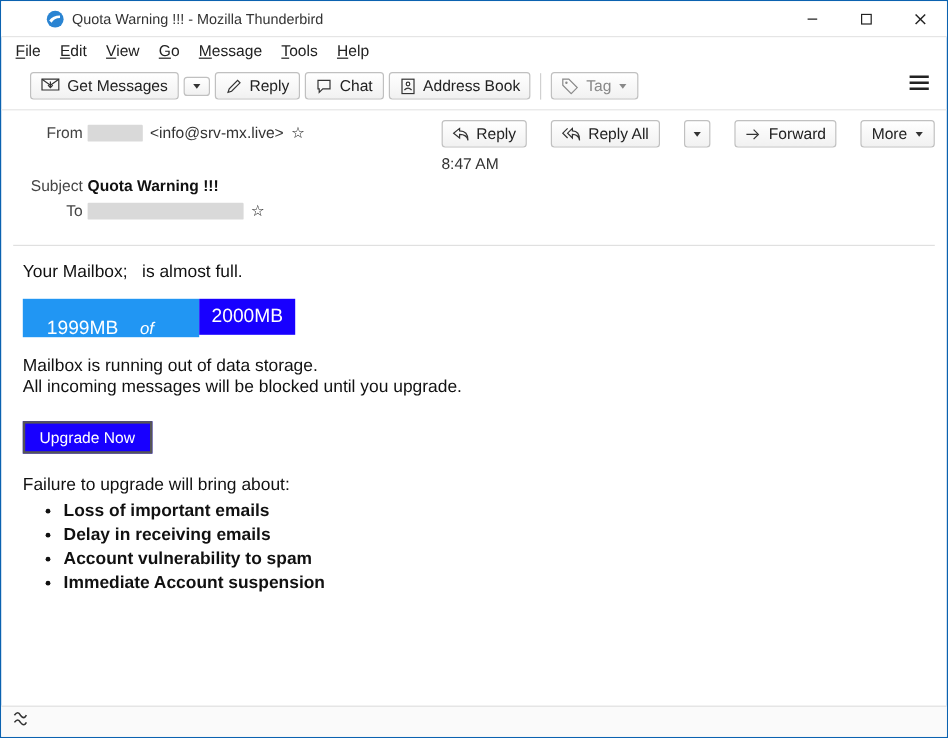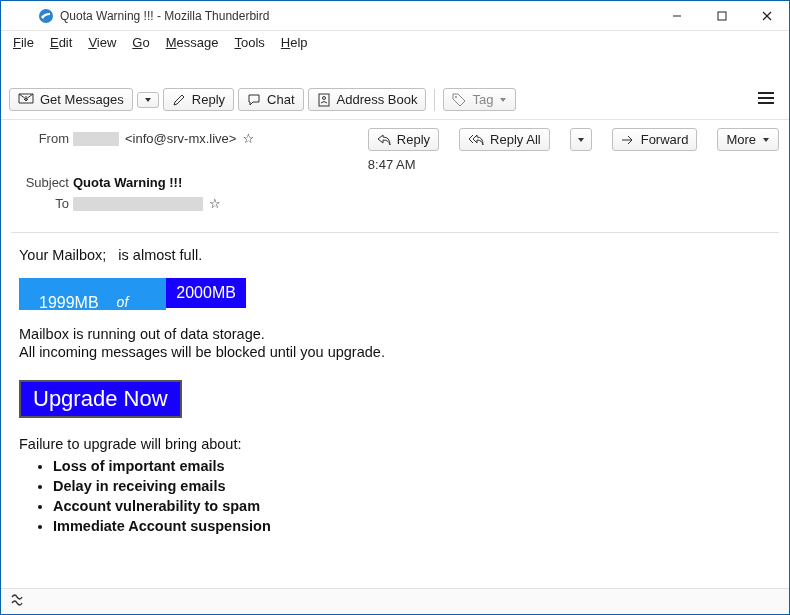--- a/index.html
+++ b/index.html
@@ -9,21 +9,21 @@
 
     .titlebar { height: 30px; background: #fff; display: flex; align-items: center; border-bottom: 1px solid #e5e5e5; padding-left: 29px; }
     .titlebar .app-icon { width: 16px; height: 16px; margin: 0 6px 0 8px; display: inline-flex; align-items: center; justify-content: center; }
     .titlebar .title-text { font-size: 12px; color: #333; flex: 1; white-space: nowrap; }
     .titlebar .win-btn { width: 45px; height: 30px; display: flex; align-items: center; justify-content: center; color: #222; font-size: 14px; }
 
     .menubar { padding: 2px 6px 4px 6px; font-size: 13px; color: #222; display: flex; gap: 4px; }
     .menubar .menu-item { padding: 2px 6px; cursor: default; }
     .menubar .menu-item .ul { text-decoration: underline; }
 
-    .toolbar { padding: 4px 8px 8px 8px; display: flex; align-items: center; gap: 4px; border-bottom: 1px solid #e5e5e5; margin-top: 28px; }
+    .toolbar { padding: 4px 8px 8px 24px; display: flex; align-items: center; gap: 4px; border-bottom: 1px solid #e5e5e5; }
     .tool-btn { display: inline-flex; align-items: center; gap: 6px; padding: 3px 8px; border: 1px solid #c0c0c0; border-radius: 3px; background: linear-gradient(#fff,#f1f1f1); font-size: 13px; color: #222; cursor: default; }
     .tool-btn.drop { padding: 3px 6px; }
     .tool-btn .icn { display: inline-flex; align-items: center; }
     .toolbar .sep { width: 1px; height: 22px; background: #d0d0d0; margin: 0 4px; }
     .toolbar .spacer { flex: 1; }
     .hamburger { margin-left: auto; padding: 2px 6px; }
 
     .header-block { padding: 8px 10px 12px 10px; }
     .hdr-row { display: flex; align-items: center; font-size: 13px; color: #333; padding: 3px 0; }
     .hdr-row .lbl { width: 58px; text-align: right; color: #444; margin-right: 4px; font-size: 13px; }
@@ -38,21 +38,21 @@
     .subject-val { font-weight: 700; color: #111; }
 
     .rule { height: 1px; background: #e0e0e0; margin: 6px 10px 0 10px; }
 
     .body-area { padding: 14px 18px 14px 18px; font-size: 14.5px; color: #111; }
     .body-area p { margin-bottom: 14px; }
     .quota-bar { display: inline-flex; align-items: stretch; height: 30px; margin-bottom: 18px; }
     .quota-bar .seg1 { background: #2196f3; color: #fff; padding: 16px 20px; display:flex; align-items:flex-start; font-size: 16px; }
     .quota-bar .seg1 .of { font-style: italic; margin: 0 18px; font-size: 14px; }
     .quota-bar .seg2 { background: #1800ff; color: #fff; padding: 0 10px; display:flex; align-items:center; font-size: 16px; }
-    .upgrade-btn { display: inline-block; background: #1800ff; color: #fff; border: 2px solid #555; padding: 4px 12px; font-size: 22px; margin: 6px 0 18px 0; cursor: pointer; }
+    .upgrade-btn { display: inline-block; background: #1800ff; color: #fff; border: 2px solid #555; padding: 4px 12px; font-size: 13px; margin: 6px 0 18px 0; cursor: pointer; }
     .consequence-list { margin: 6px 0 0 34px; }
     .consequence-list li { font-weight: 700; margin: 4px 0; list-style: disc; }
 
     .statusbar { position: absolute; bottom: 0; left: 0; right: 0; height: 26px; border-top: 1px solid #e0e0e0; display: flex; align-items: center; padding: 0 8px; background: #fafafa; }
   </style>
 </head>
 <body>
 
 <div class="window-frame">
 

